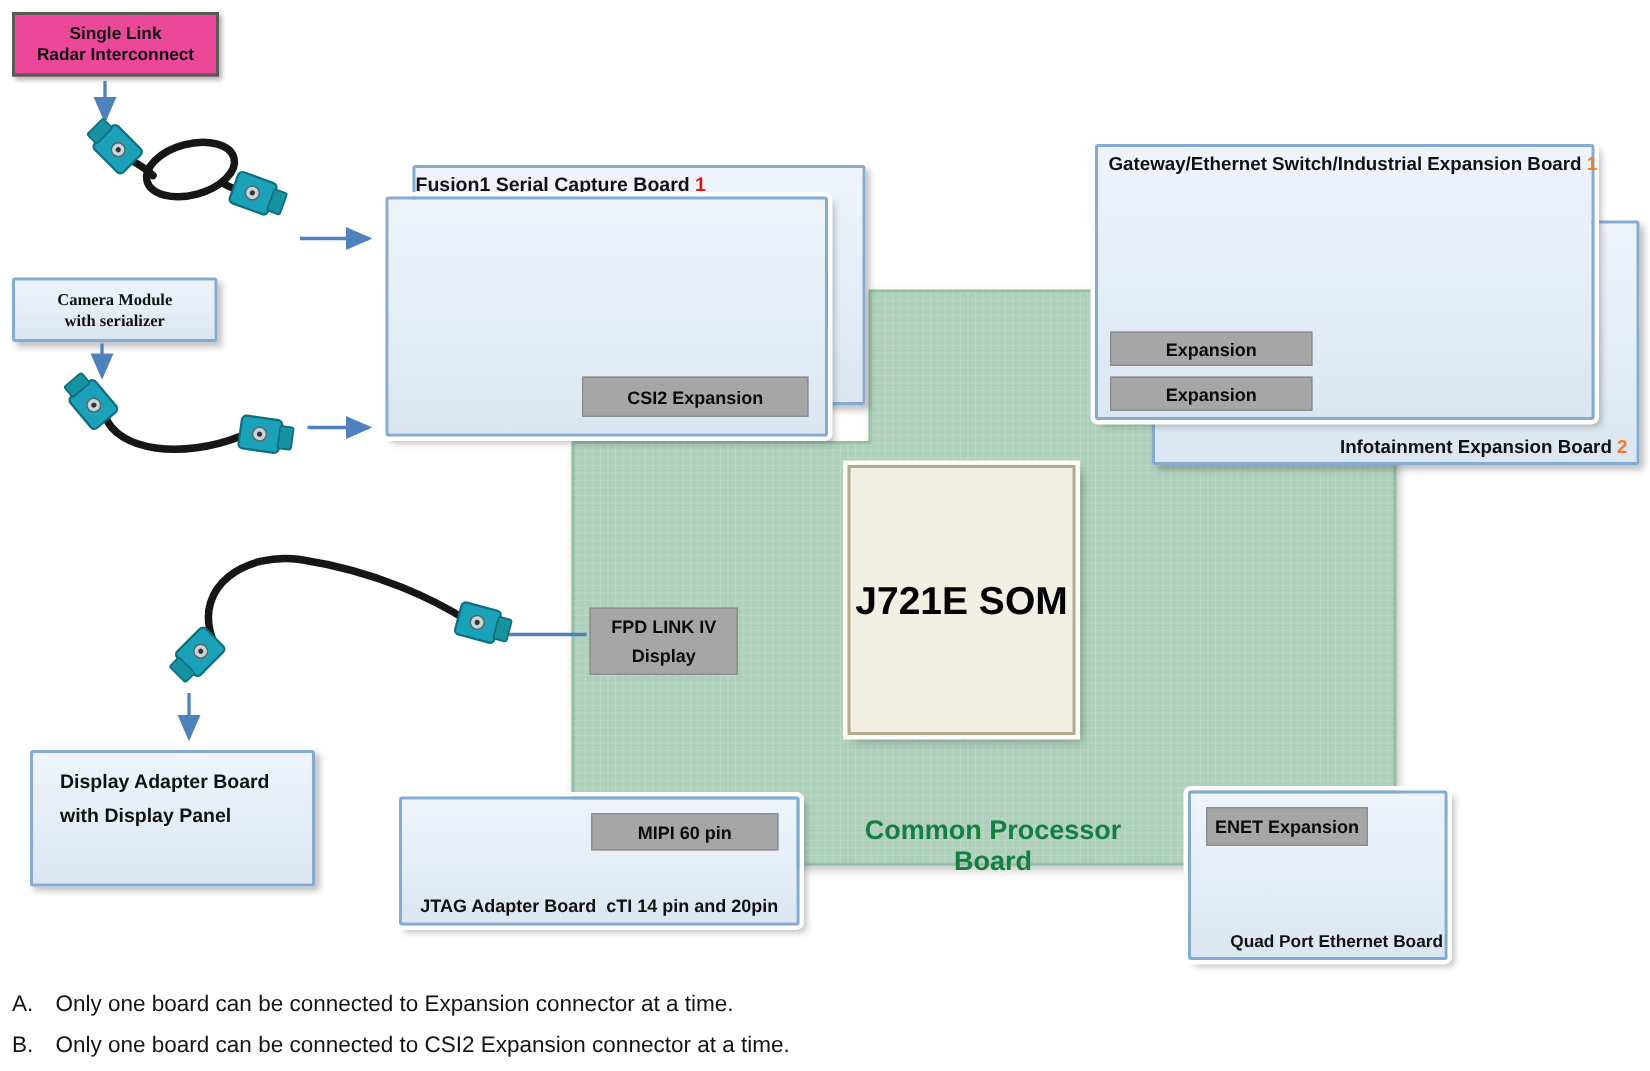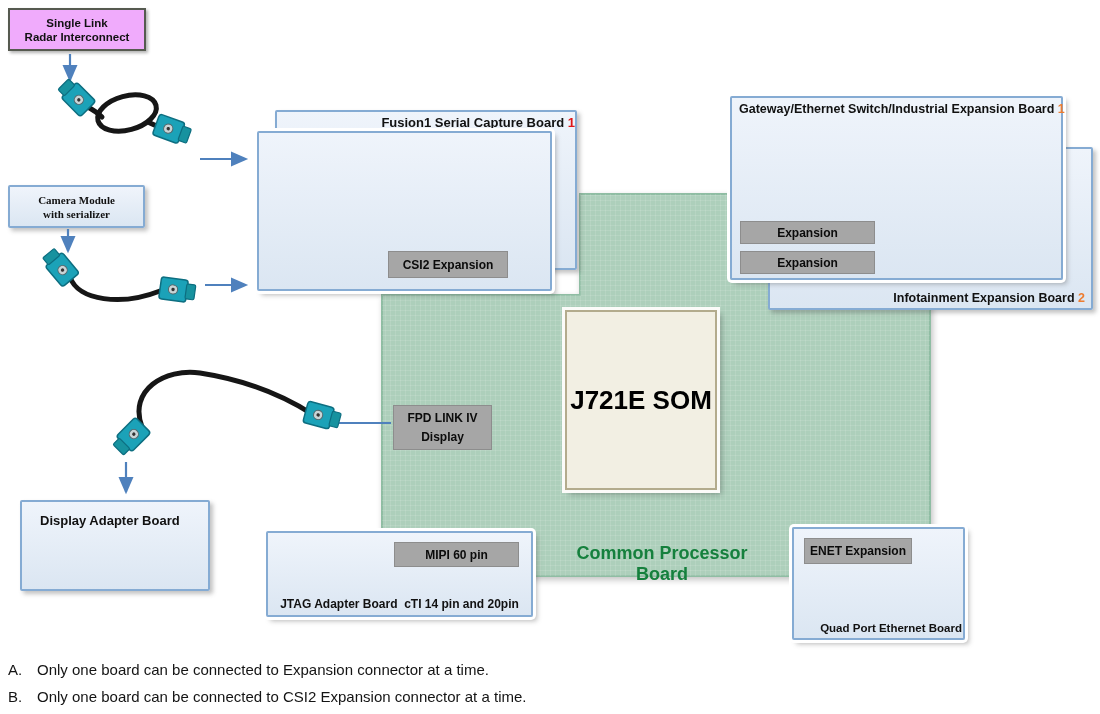--- a/index.html
+++ b/index.html
@@ -11,36 +11,36 @@
 
   
   .board{
     position:absolute;
     background:linear-gradient(180deg,#eff4fb 0%,#dbe6f2 100%);
     border:2px solid #85abd3;border-radius:2px;
     box-shadow:3px 3px 4px rgba(80,80,80,.35);
     box-sizing:border-box;
   }
   .board.front{box-shadow:0 0 0 3px #ffffff,4px 4px 5px rgba(80,80,80,.40);}
-  .btitle{font-weight:bold;font-size:13px;color:#111;white-space:nowrap;text-align:right;}
+  .btitle{font-weight:bold;font-size:13px;color:#111;white-space:nowrap;}
   .num-red{color:#e01616;font-weight:bold;}
   .num-orange{color:#ed7d31;font-weight:bold;}
 
   
   .gray{
     position:absolute;background:#a6a6a6;border:1px solid #8d8d8d;
     display:flex;align-items:center;justify-content:center;
     font-weight:bold;font-size:12px;color:#0b0b0b;text-align:center;
     box-sizing:border-box;
   }
 
   
   #radar-box{
     position:absolute;left:8px;top:8px;width:138px;height:43px;
-    background:#f0abfc;border:2px solid #565a50;box-sizing:border-box;
+    background:#ec4899;border:2px solid #565a50;box-sizing:border-box;
     box-shadow:2px 2px 3px rgba(0,0,0,.3);
     display:flex;flex-direction:column;align-items:center;justify-content:center;
     font-weight:bold;font-size:11.5px;line-height:14px;text-align:center;
   }
   #camera-box{
     position:absolute;left:8px;top:185px;width:137px;height:43px;
     display:flex;flex-direction:column;align-items:center;justify-content:center;
     font-weight:bold;font-size:11px;line-height:14px;text-align:center;z-index:2;font-family:Liberation Serif, serif;
   }
 
@@ -90,21 +90,21 @@
     <div>with serializer</div>
   </div>
 
   <div class="board" style="left:275px;top:110px;width:302px;height:160px;z-index:2">
     <div class="btitle" style="padding:3px 0 0 0">
       <span>Fusion1 Serial Capture Board</span>
       <span class="num-red">1</span>
     </div>
   </div>
   <div class="board front" style="left:257px;top:131px;width:295px;height:160px;z-index:3">
-    <div class="gray" style="left:129px;top:118px;width:120px;height:27px">CSI2 Expansion</div>
+    <div class="gray" style="left:129px;top:118px;width:151px;height:27px">CSI2 Expansion</div>
   </div>
 
   <div class="board" style="left:768px;top:147px;width:325px;height:163px;z-index:2">
     <div class="btitle" style="position:absolute;right:6px;bottom:3px;font-size:12.5px">
       <span>Infotainment Expansion Board</span>
       <span class="num-orange">2</span>
     </div>
   </div>
   <div class="board front" style="left:730px;top:96px;width:333px;height:184px;z-index:3">
     <div class="btitle" style="padding:4px 0 0 7px;font-size:12.5px">
@@ -121,20 +121,21 @@
   <div id="cpb-label">Common Processor Board</div>
 
   <div class="gray" style="left:393px;top:405px;width:99px;height:45px;z-index:2;flex-direction:column;line-height:19px">
     <div>FPD LINK IV</div>
     <div>Display</div>
   </div>
 
   <div class="board" style="left:20px;top:500px;width:190px;height:91px;z-index:2">
     <div style="padding:7px 0 0 18px;font-weight:bold;font-size:13px;line-height:23px">
       <div>Display Adapter Board</div>
+      <div>with Display Panel</div>
     </div>
   </div>
 
   <div class="board front" style="left:266px;top:531px;width:267px;height:86px;z-index:2">
     <div class="gray" style="left:126px;top:9px;width:125px;height:25px">MIPI 60 pin</div>
     <div class="btitle pre" style="position:absolute;bottom:4px;width:100%;text-align:center;font-size:12px">JTAG Adapter Board  cTI 14 pin and 20pin</div>
   </div>
 
   <div class="board front" style="left:792px;top:527px;width:173px;height:113px;z-index:2">
     <div class="gray" style="left:10px;top:9px;width:108px;height:26px">ENET Expansion</div>

